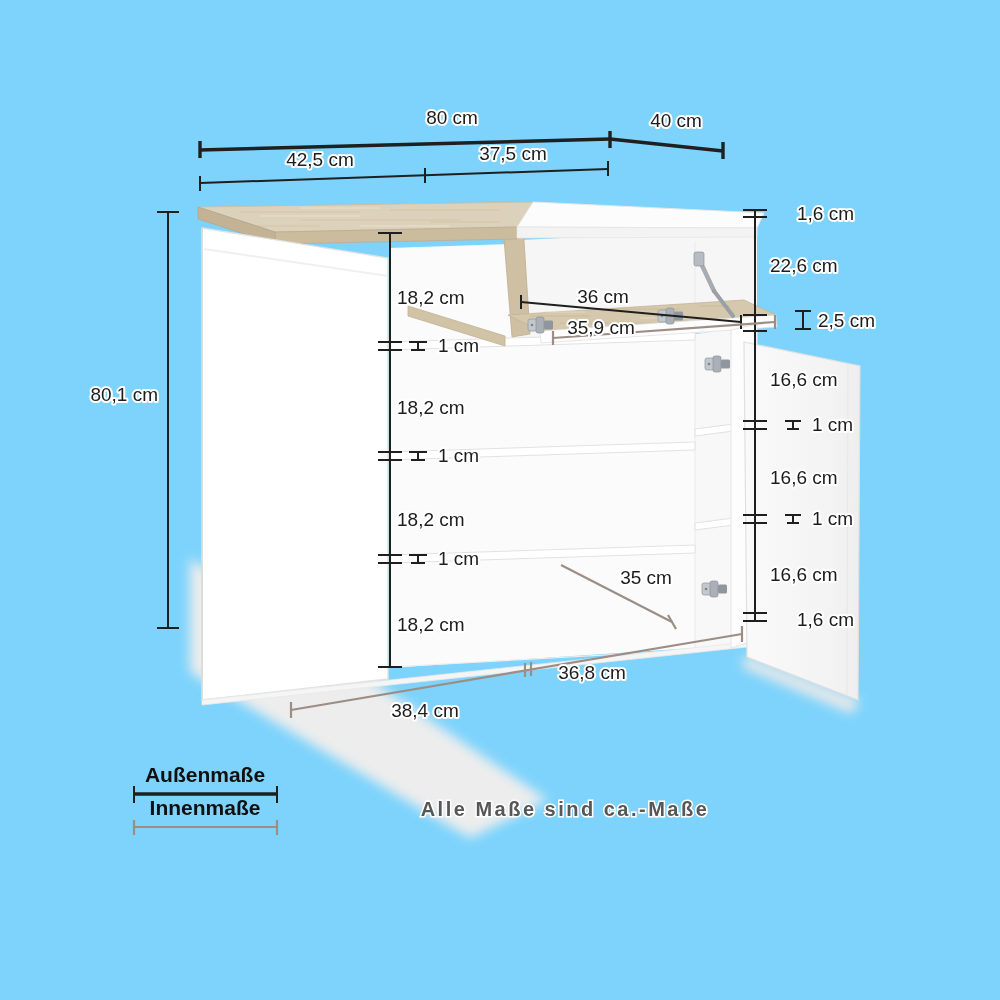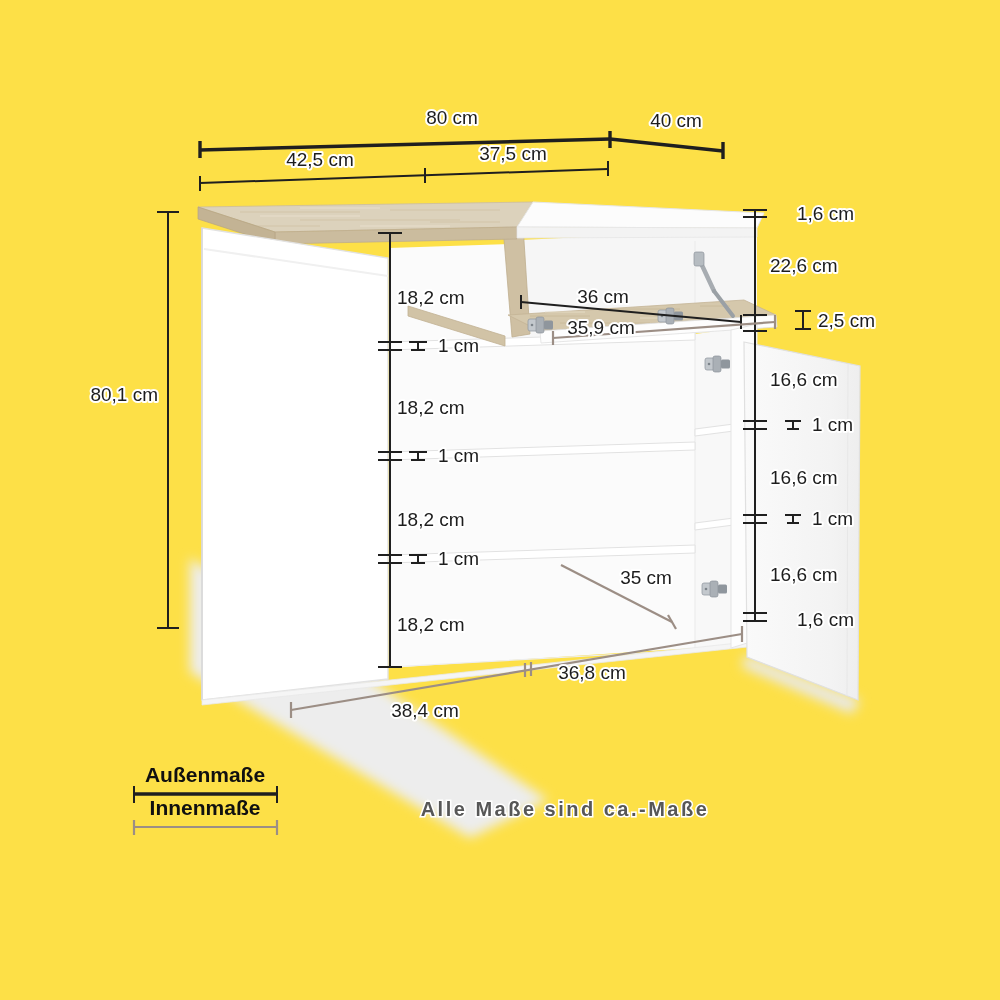--- a/index.html
+++ b/index.html
@@ -1,21 +1,21 @@
 <!DOCTYPE html>
 <html style="--outer-line: #1f1f1f; --inner-line: #9c8e85; --note-text: #575757; --wood: #dcd2bc; --wood-edge: #cbbc9e; --shadow: #ededed;"><head>
 <meta charset="utf-8">
 <style>
   :root{
     --outer-line:#1f1f1f;
     --inner-line:#9c8e85;
     --note-text:#575757;
   }
   html,body{margin:0;padding:0;background:#ffffff;}
-  #stage{position:relative;width:1000px;height:1000px;background:#fde047;overflow:hidden;
+  #stage{position:relative;width:1000px;height:1000px;background:#7dd3fc;overflow:hidden;
          font-family:"Liberation Sans", sans-serif;}
   svg{position:absolute;inset:0;}
   .dim-outer{stroke:var(--outer-line);stroke-width:2;fill:none;}
   .dim-outer-thick{stroke:var(--outer-line);stroke-width:3.4;fill:none;}
   .dim-inner{stroke:var(--inner-line);stroke-width:2.2;fill:none;}
   .edge-soft{stroke:#ededed;stroke-width:1.2;fill:none;}
   .dim-label{font-size:19px;fill:#1d1d1d;paint-order:stroke;stroke:#ffffff;stroke-width:4px;
              stroke-linejoin:round;}
   .legend-label{font-size:21px;font-weight:bold;fill:#101010;}
   .note-label{font-size:20px;font-weight:bold;fill:var(--note-text);letter-spacing:2.5px;

